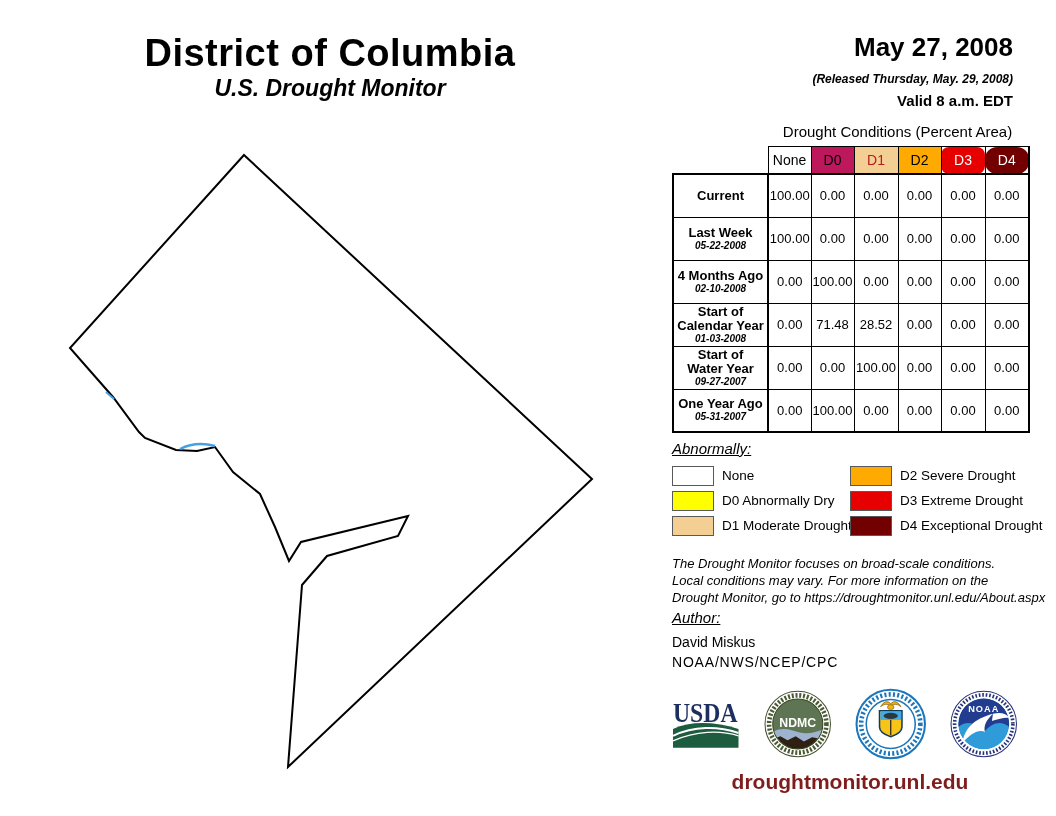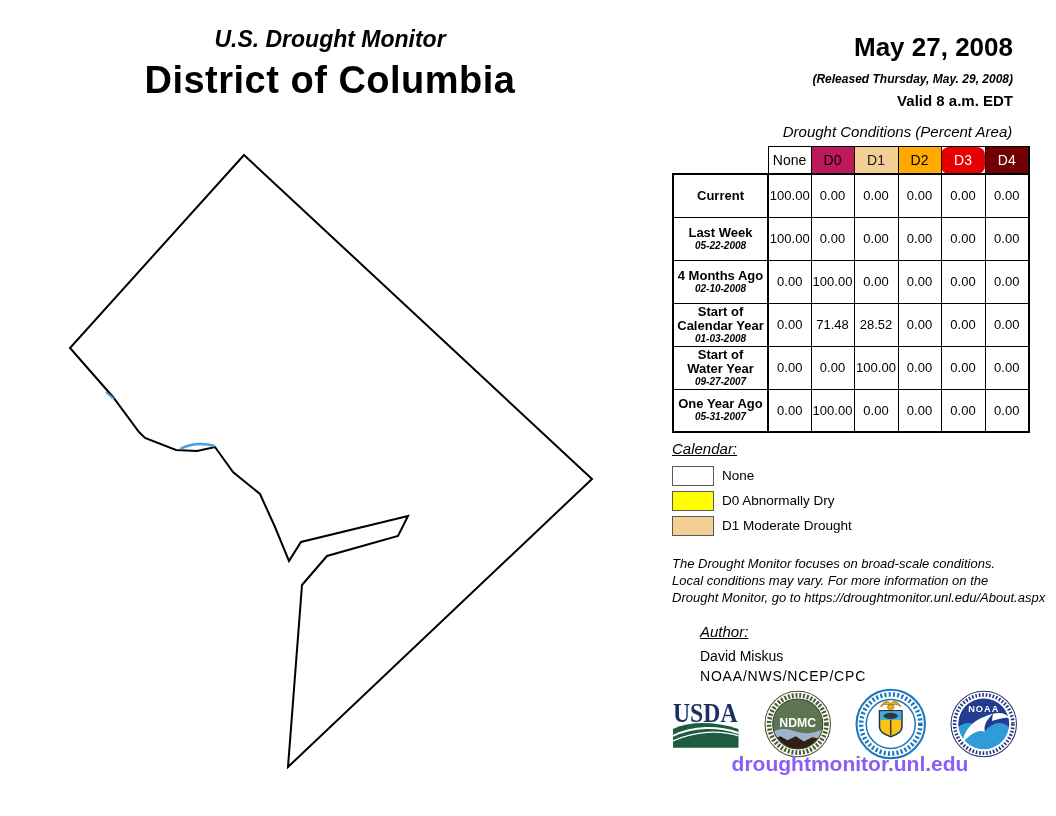--- a/index.html
+++ b/index.html
@@ -11,63 +11,63 @@
   #left-header{position:absolute;left:0;top:26px;width:660px;text-align:center;}
   #monitor-title{font-size:23px;font-weight:bold;font-style:italic;}
   #region-title{font-size:38px;font-weight:bold;margin-top:6px;letter-spacing:0.5px;}
   
   #date-block{position:absolute;left:657px;top:32px;width:356px;text-align:right;}
   #map-date{font-size:26px;font-weight:bold;}
   #released-line{font-size:12px;font-weight:bold;font-style:italic;margin-top:9px;}
   #valid-line{font-size:15px;font-weight:bold;margin-top:6px;}
   
   #table-title{position:absolute;left:767px;top:123px;width:261px;text-align:center;
-    font-size:15px;font-style:italic;}
+    font-size:15px;}
   #dm-table{position:absolute;left:672px;top:146px;border-collapse:collapse;table-layout:fixed;}
   #dm-table th,#dm-table td{border:1px solid #000;padding:0;}
   #dm-table thead th{height:26px;font-size:14px;font-weight:normal;text-align:center;}
   #dm-table thead th.corner{border:none;background:#fff;}
   #dm-table tbody tr{height:43px;}
   #dm-table tbody th{font-size:13px;font-weight:bold;text-align:center;vertical-align:middle;
     border-left-width:2px;border-right-width:2px;}
   #dm-table tbody td{font-size:13px;text-align:center;vertical-align:middle;}
   #dm-table tbody tr:first-child th,#dm-table tbody tr:first-child td{border-top-width:2px;}
   #dm-table tbody tr:last-child th,#dm-table tbody tr:last-child td{border-bottom-width:2px;}
-  #dm-table td:last-child,#dm-table thead th:last-child{border-right-width:2px;}
+  #dm-table td:last-child,#dm-table thead th:last-child{border-right-width:2px;border-radius:12px;}
   .rl{line-height:14px;}
   .rd{font-size:10px;font-style:italic;font-weight:bold;line-height:12px;}
   
   #legend{position:absolute;left:672px;top:440px;width:370px;}
   #legend-title{font-size:15px;font-style:italic;text-decoration:underline;margin-bottom:9px;}
   #legend-cols{display:flex;}
   #legend-col-left{width:178px;}
   .li{display:flex;align-items:center;margin-bottom:6px;height:19px;}
   .sw{display:inline-block;width:40px;height:18px;border:1px solid #58595B;flex:0 0 auto;}
   .lb{font-size:13.5px;margin-left:8px;white-space:nowrap;}
   
   #disclaimer{position:absolute;left:672px;top:555px;width:395px;
     font-size:13px;font-style:italic;line-height:17px;}
-  #author{position:absolute;left:700px;top:609px;margin-top:14px;}
+  #author{position:absolute;left:672px;top:609px;}
   #author-title{font-size:15px;font-style:italic;text-decoration:underline;}
   #author-name{font-size:14px;margin-top:8px;}
   #author-org{font-size:14px;margin-top:4px;letter-spacing:0.8px;}
   
   #logos{position:absolute;left:672px;top:688px;width:346px;display:flex;
     align-items:center;justify-content:space-between;gap:24px;}
-  #footer-url{position:absolute;left:672px;top:752px;width:356px;text-align:center;
-    font-size:21px;font-weight:bold;color:#8b5cf6;}
+  #footer-url{position:absolute;left:672px;top:770px;width:356px;text-align:center;
+    font-size:21px;font-weight:bold;color:#7f1d1d;}
   
   #map-svg{position:absolute;left:0;top:140px;}
 </style>
 </head>
 <body>
 
 <div id="left-header">
+  <div id="region-title">District of Columbia</div>
   <div id="monitor-title">U.S. Drought Monitor</div>
-  <div id="region-title">District of Columbia</div>
 </div>
 
 <svg id="map-svg" width="640" height="660" viewBox="0 140 640 660" xmlns="http://www.w3.org/2000/svg">
   <polygon id="dc-outline" points="244,155 592,479 288,767 302,585 327,556 398,536 408,516 301,542 289,561 275,527 260,494 233,472 215,447 197,451 176,450 145,438 139,432 113,397 70,348" fill="#FFFFFF" stroke="#000000" stroke-width="2" stroke-linejoin="miter"></polygon>
   <path class="river" d="M180,449 Q196,441 215,446" fill="none" stroke="#45A0E6" stroke-width="2.5"></path>
   <path class="river" d="M106,392 L114,399" fill="none" stroke="#45A0E6" stroke-width="2"></path>
 </svg>
 
 <div id="date-block">
   <div id="map-date">May 27, 2008</div>
@@ -84,21 +84,21 @@
       <col style="width:44px">
     <col style="width:43px">
       <col style="width:44px">
       <col style="width:44px">
   </colgroup>
 <thead>
       <tr>
         <th class="corner"></th>
         <th style="background: rgb(255, 255, 255); color: rgb(0, 0, 0);">None</th>
         <th style="background: #be185d; color: rgb(0, 0, 0);">D0</th>
-        <th style="background: rgb(243, 207, 147); color: #0f172a;">D1</th>
+        <th style="background: rgb(243, 207, 147); color: #b91c1c;">D1</th>
         <th style="background: rgb(255, 170, 0); color: rgb(0, 0, 0);">D2</th>
         <th style="background: rgb(230, 0, 0); color: rgb(255, 255, 255); border-radius: 8px;">D3</th>
         <th style="background: rgb(115, 0, 0); color: rgb(255, 255, 255);">D4</th>
       </tr>
     </thead>
     <tbody>
       <tr>
         <th>
           <div class="rl">Current</div>
         </th>
@@ -168,34 +168,48 @@
         <td>100.00</td>
         <td>0.00</td>
         <td>0.00</td>
         <td>0.00</td>
         <td>0.00</td>
       </tr>
     </tbody>
   </table>
 
 <div id="legend">
-  <div id="legend-title">Calendar:</div>
+  <div id="legend-title">Abnormally:</div>
   <div id="legend-cols">
     <div id="legend-col-left">
         <div class="li">
           <span class="sw" style="background: rgb(255, 255, 255);"></span>
           <span class="lb">None</span>
         </div>
         <div class="li">
           <span class="sw" style="background: rgb(255, 255, 0);"></span>
           <span class="lb">D0 Abnormally Dry</span>
         </div>
         <div class="li">
           <span class="sw" style="background: rgb(243, 207, 147);"></span>
           <span class="lb">D1 Moderate Drought</span>
+        </div>
+      </div>
+    <div id="legend-col-right">
+        <div class="li">
+          <span class="sw" style="background: rgb(255, 170, 0);"></span>
+          <span class="lb">D2 Severe Drought</span>
+        </div>
+        <div class="li">
+          <span class="sw" style="background: rgb(230, 0, 0);"></span>
+          <span class="lb">D3 Extreme Drought</span>
+        </div>
+        <div class="li">
+          <span class="sw" style="background: rgb(115, 0, 0);"></span>
+          <span class="lb">D4 Exceptional Drought</span>
         </div>
       </div>
   </div>
 </div>
 
 <div id="disclaimer">
     <div>The Drought Monitor focuses on broad-scale conditions.</div>
     <div>Local conditions may vary. For more information on the</div>
     <div>Drought Monitor, go to https://droughtmonitor.unl.edu/About.aspx</div>
   </div>

